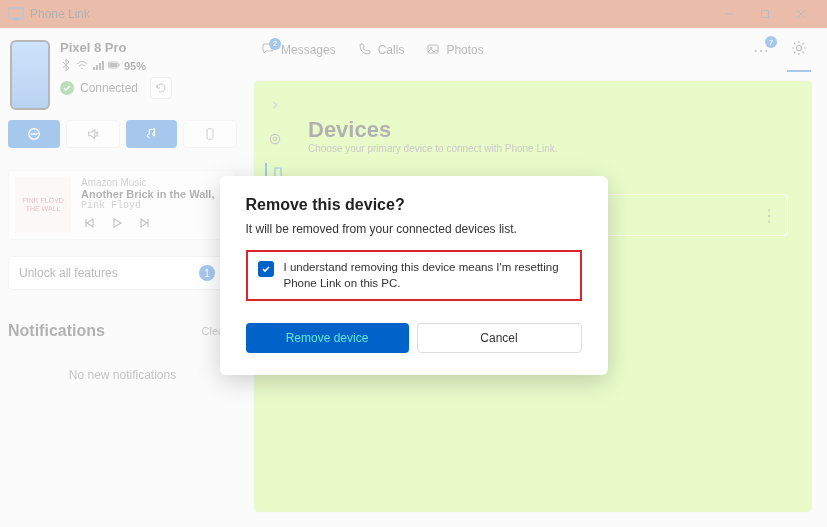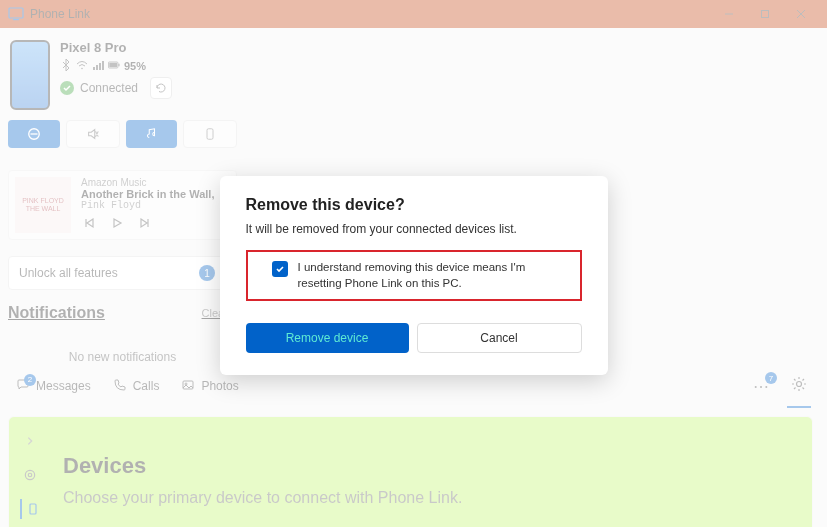--- a/index.html
+++ b/index.html
@@ -8,21 +8,21 @@
 
 .titlebar { height: 28px; display: flex; align-items: center; padding: 0 8px; background: #c2410c; }
 .titlebar .app-icon { width: 16px; height: 16px; margin-right: 6px; }
 .titlebar .app-icon svg { width: 16px; height: 16px; }
 .titlebar .app-title { font-size: 12px; color: #222; }
 .window-controls { margin-left: auto; display: flex; }
 .window-controls .ctrl { width: 36px; height: 24px; display: flex; align-items: center; justify-content: center; color: #444; font-size: 12px; }
 .window-controls .ctrl svg { width: 10px; height: 10px; }
 
 
-.app { display: flex; height: calc(100% - 28px); flex-direction: column; }
+.app { display: flex; height: calc(100% - 28px); }
 .sidebar { width: 245px; padding: 8px 8px 0 8px; }
 .content { flex: 1; display: flex; flex-direction: column; }
 
 
 .device-card { display: flex; gap: 10px; padding: 4px 2px; }
 .phone-thumb { width: 40px; height: 70px; background: linear-gradient(180deg,#6fb2f0,#3b82d8); border-radius: 6px; border: 2px solid #333; }
 .device-info { display: flex; flex-direction: column; gap: 4px; }
 .device-name { font-size: 13px; font-weight: 600; color: #222; }
 .status-icons { display: flex; gap: 4px; align-items: center; color: #555; font-size: 11px; }
 .status-icons svg { width: 12px; height: 12px; }
@@ -47,21 +47,21 @@
 .np-artist { font-size: 10px; color: #777; font-family: Liberation Mono, monospace; }
 .np-controls { display: flex; gap: 12px; margin-top: 4px; color: #555; }
 .np-controls .pc-btn { width: 16px; height: 16px; display: flex; align-items: center; justify-content: center; }
 
 
 .unlock { margin-top: 16px; height: 34px; background: #fff; border: 1px solid #e0e0e0; border-radius: 4px; display: flex; align-items: center; padding: 0 10px; font-size: 12px; color: #333; }
 .unlock .badge { margin-left: auto; width: 16px; height: 16px; border-radius: 8px; background: #0162c9; color: #fff; font-size: 10px; display: flex; align-items: center; justify-content: center; margin-right: 6px; }
 .unlock .chev { color: #888; font-size: 10px; }
 
 
-.notif-header { margin-top: 14px; display: flex; align-items: center; text-decoration: underline; }
+.notif-header { margin-top: 32px; display: flex; align-items: center; }
 .notif-title { font-size: 16px; font-weight: 600; color: #222; }
 .notif-clear { margin-left: auto; font-size: 11px; color: #666; }
 .no-notif { text-align: center; color: #555; font-size: 12px; margin-top: 28px; }
 
 
 .tabs { height: 44px; display: flex; align-items: center; padding: 0 16px; gap: 22px; }
 .tab { display: flex; align-items: center; gap: 6px; font-size: 12px; color: #333; position: relative; }
 .tab .tab-badge { position: absolute; top: -4px; left: 8px; width: 12px; height: 12px; border-radius: 6px; background: #0162c9; color: #fff; font-size: 8px; display: flex; align-items: center; justify-content: center; }
 .tab svg { width: 14px; height: 14px; }
 .right-tools { margin-left: auto; display: flex; align-items: center; gap: 14px; }
@@ -70,31 +70,31 @@
 .right-tools .settings-active::after { content: ""; position: absolute; bottom: -10px; left: 0; width: 24px; height: 2px; background: #0162c9; }
 
 
 .settings-area { flex: 1; display: flex; margin: 8px 14px 14px 8px; background: #bef264; border-radius: 6px; border: 1px solid #eee; padding: 10px 16px 16px 6px; }
 .settings-nav { width: 30px; display: flex; flex-direction: column; align-items: center; gap: 14px; padding-top: 4px; }
 .settings-nav .nav-item { width: 20px; height: 20px; display: flex; align-items: center; justify-content: center; color: #555; }
 .settings-nav .nav-item.chevron { color: #888; }
 .settings-nav .nav-item.active { border-left: 2px solid #0162c9; padding-left: 4px; color: #0162c9; }
 .settings-main { flex: 1; padding: 6px 8px 0 18px; }
 .settings-title { font-size: 22px; font-weight: 600; color: #222; margin-top: 20px; }
-.settings-sub { font-size: 16px; color: #666; margin-top: 10px; }
+.settings-sub { font-size: 10px; color: #666; margin-top: 0; }
 .device-row { margin-top: 40px; height: 42px; display: flex; align-items: center; justify-content: flex-end; border: 1px solid #eee; border-radius: 4px; padding: 0 10px; gap: 10px; }
 .device-row .selected-btn { padding: 6px 18px; border: 1px solid #ddd; border-radius: 4px; font-size: 12px; color: #666; background: #fafafa; }
 .device-row .more { color: #666; font-size: 16px; }
 
 
 .overlay { position: absolute; inset: 0; background: rgba(255,255,255,0.65); display: flex; align-items: flex-start; justify-content: center; padding-top: 176px; }
 .dialog { width: 388px; background: #fff; border-radius: 6px; box-shadow: 0 6px 24px rgba(0,0,0,0.18); padding: 20px 26px 22px 26px; }
 .dialog-title { font-size: 16px; font-weight: 600; color: #222; }
 .dialog-text { font-size: 12px; color: #333; margin-top: 8px; }
-.consent { border: 2px solid #d9252d; padding: 8px 24px; margin-top: 14px; display: flex; gap: 10px; align-items: flex-start; }
+.consent { border: 2px solid #d9252d; padding: 8px 10px; margin-top: 14px; display: flex; gap: 10px; align-items: flex-start; }
 .consent-check { width: 16px; height: 16px; background: #0162c9; border-radius: 3px; display: flex; align-items: center; justify-content: center; flex-shrink: 0; margin-top: 1px; }
 .consent-check svg { width: 10px; height: 10px; }
 .consent-label { font-size: 11.5px; color: #333; line-height: 1.35; }
 .dialog-actions { display: flex; gap: 8px; margin-top: 22px; }
 .dlg-btn { flex: 1; height: 30px; border-radius: 4px; font-size: 12px; display: flex; align-items: center; justify-content: center; }
 .dlg-btn.primary { background: #0162c9; color: #5eead4; }
 .dlg-btn.secondary { background: #fff; border: 1px solid #ddd; color: #333; }
 </style>
 </head>
 <body>

